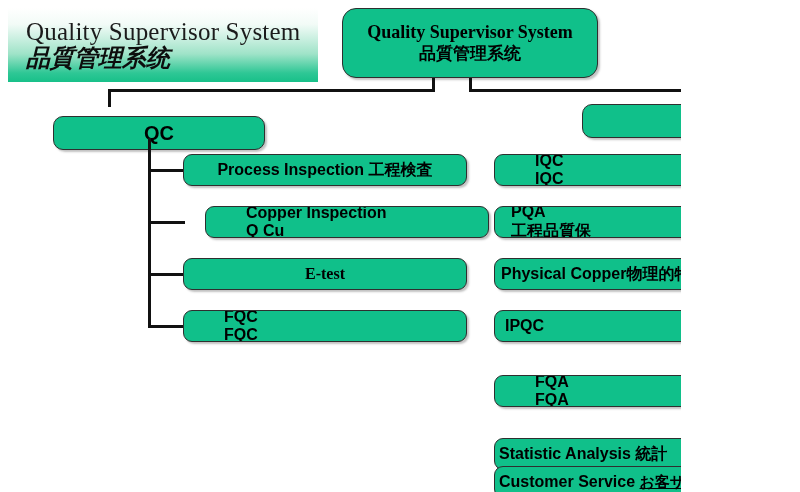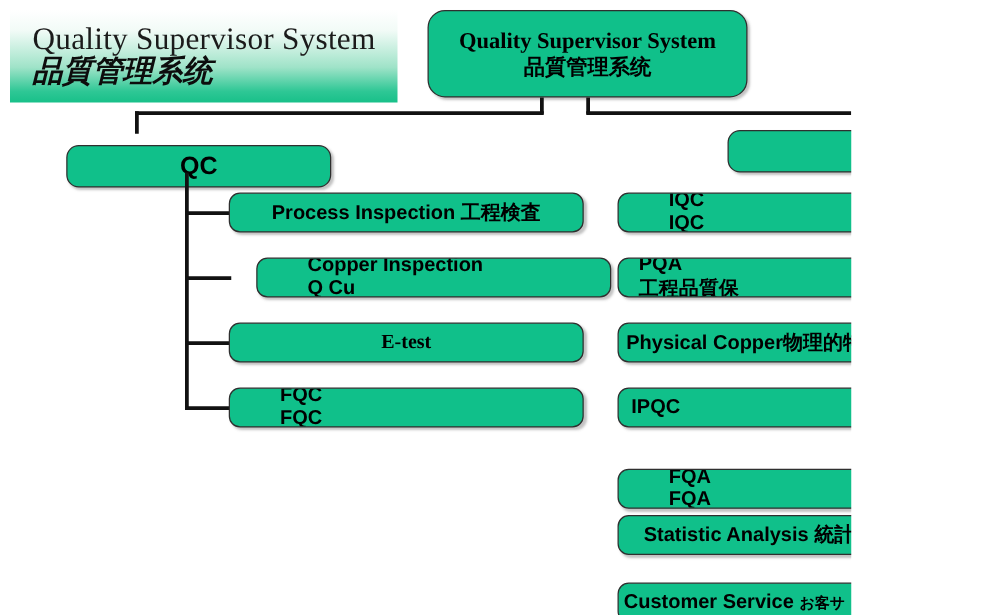--- a/index.html
+++ b/index.html
@@ -207,29 +207,29 @@
     </span>
   </div>
 
   <div class="node leaf leaf-r" style="top:362px;margin-top:13px;">
     <span class="pair">
       <span>FQA</span>
       <span class="cn">FQA</span>
     </span>
   </div>
 
-  <div class="node leaf leaf-r" style="top:412px;padding:0 20px;">
+  <div class="node leaf leaf-r" style="top:438px;padding:0 4px;">
     <span>
       <span>Statistic Analysis</span>
       <span class="cn">統計</span>
     </span>
   </div>
 
   <div class="node leaf leaf-r" style="top:466px;padding:0 4px;">
     <span>
       <span>Customer Service</span>
-      <span class="cn" style="font-size:12px;">お客サ</span>
+      <span class="cn" style="font-size:15px;text-decoration:underline;">お客サ</span>
     </span>
   </div>
 
   <div style="position:absolute;left:681px;top:0;width:119px;height:492px;background:#ffffff;"></div>
 
 </div>
 
 </body></html>

